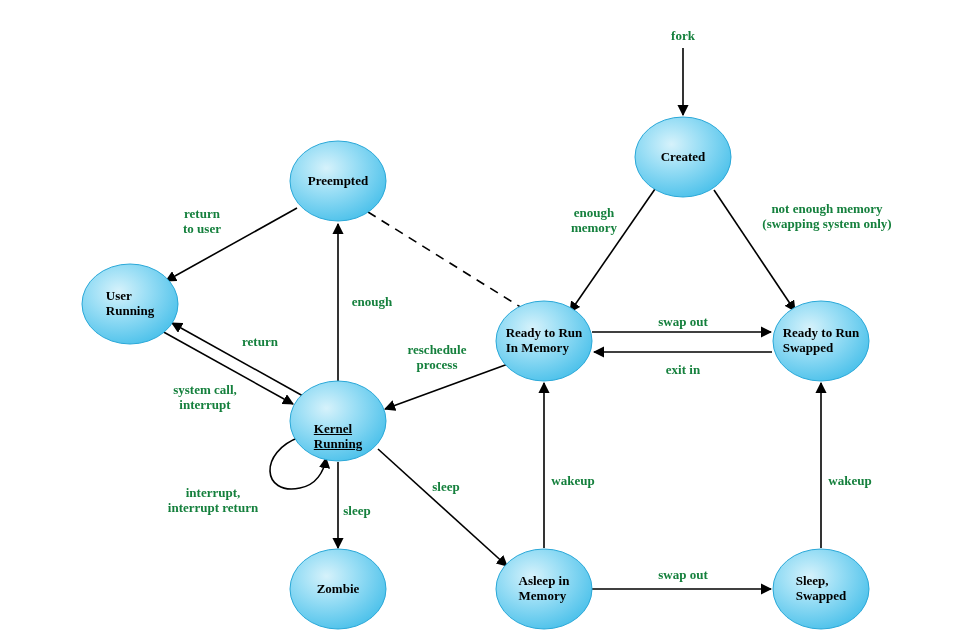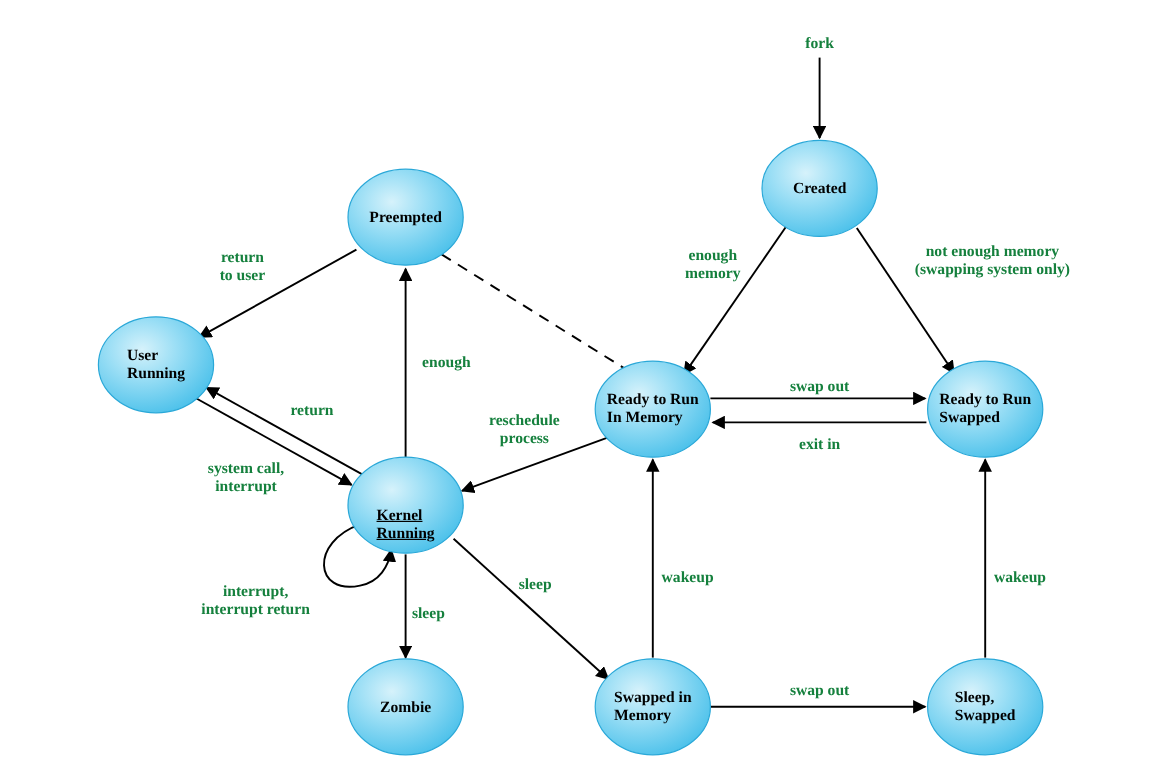--- a/index.html
+++ b/index.html
@@ -137,21 +137,21 @@
 In Memory</span>
   </div>
   <div class="node" style="left:771px; top:301px; width:100px; height:80px;">
     <span class="label">Ready to Run
 Swapped</span>
   </div>
   <div class="node" style="left:290px; top:549px; width:96px; height:80px;">
     <span class="label">Zombie</span>
   </div>
   <div class="node" style="left:496px; top:549px; width:96px; height:80px;">
-    <span class="label">Swapped in
+    <span class="label">Asleep in
 Memory</span>
   </div>
   <div class="node" style="left:773px; top:549px; width:96px; height:80px;">
     <span class="label">Sleep,
 Swapped</span>
   </div>
 
   <div class="edge-label" style="left:623px; top:28px; width:120px;">fork</div>
   <div class="edge-label" style="left:534px; top:205px; width:120px;">enough
 memory</div>

